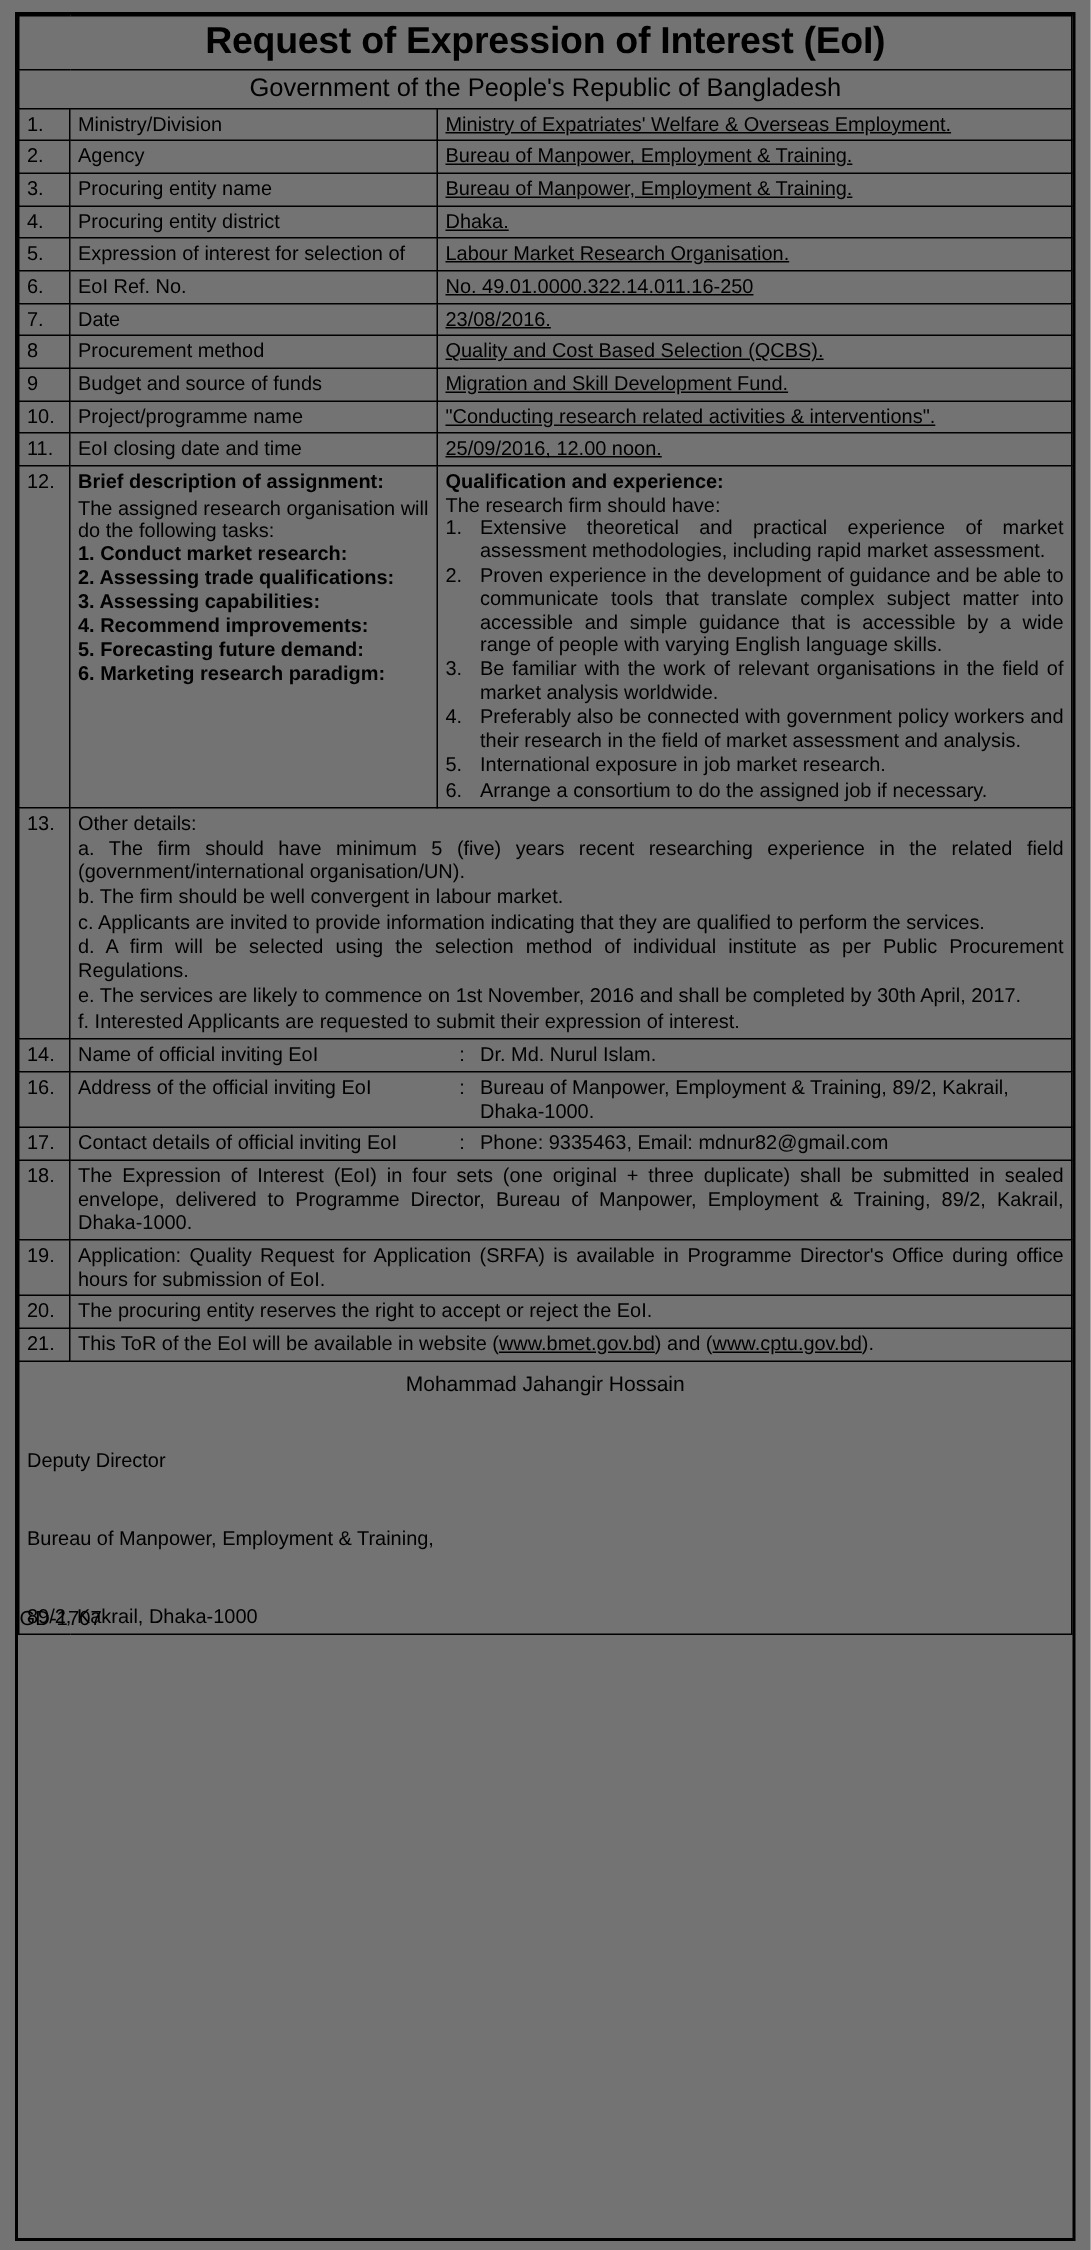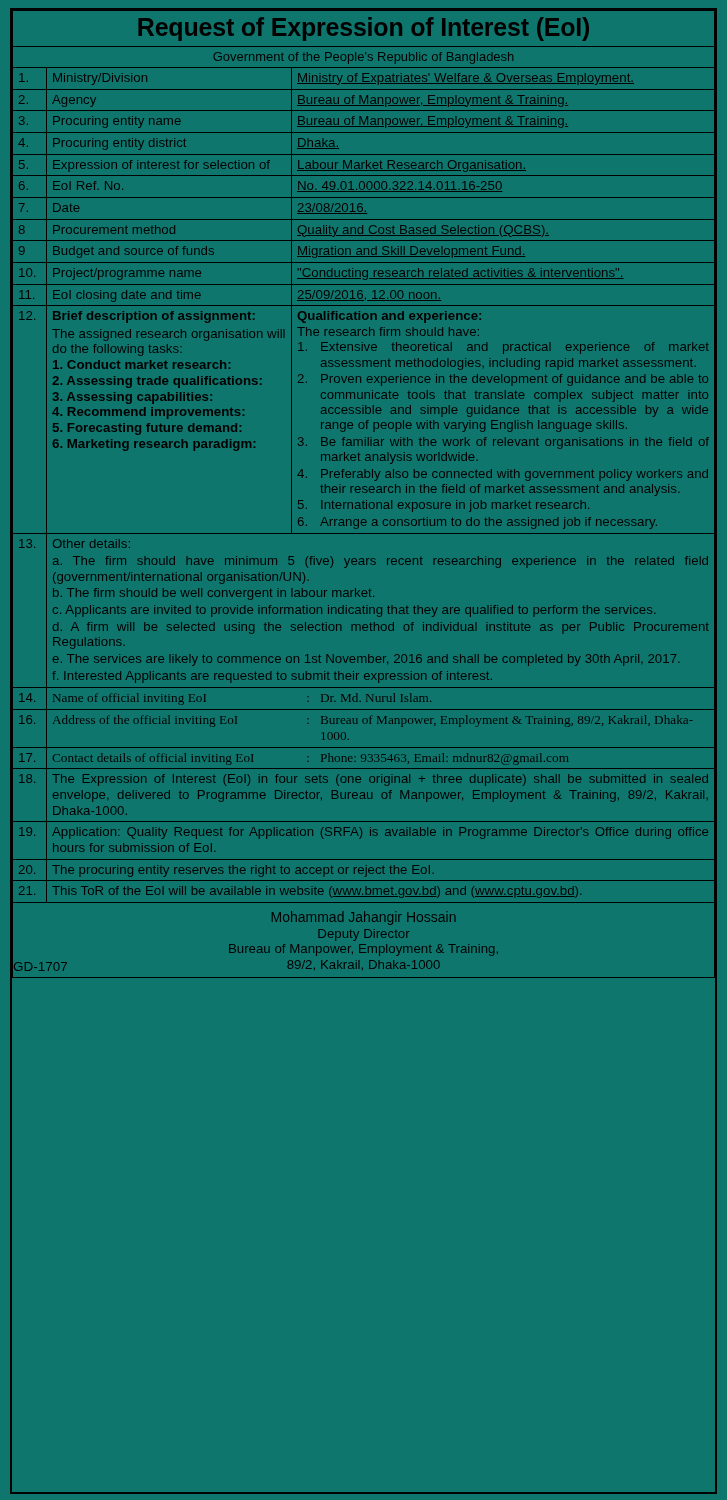--- a/index.html
+++ b/index.html
@@ -13,21 +13,21 @@
     font-family: "Liberation Sans", sans-serif;
     color: #000000;
     overflow: hidden;
   }
   .page {
     position: relative;
     width: 727px;
     height: 1500px;
     box-sizing: border-box;
     padding: 8px 10px 6px 10px;
-    background: #0f766e;
+    background: #737373;
   }
   .outer-border {
     border: 2px solid #000;
     box-sizing: border-box;
     width: 100%;
     height: 100%;
     position: relative;
   }
   .doc {
     width: 100%;
@@ -43,21 +43,21 @@
   }
   .title-cell {
     text-align: center;
     font-size: 25px;
     font-weight: bold;
     padding: 7px 4px 8px 4px;
     letter-spacing: -0.2px;
   }
   .subtitle-cell {
     text-align: center;
-    font-size: 13px;
+    font-size: 17px;
     padding: 3px 4px 4px 4px;
   }
   .num {
     width: 34px;
     text-align: left;
     padding-left: 7px;
   }
   .label {
     width: 240px;
   }
@@ -102,30 +102,31 @@
     text-align-last: left;
   }
   .other-list p {
     margin: 0 0 1px 0;
     text-align: justify;
     text-align-last: left;
     padding-left: 0;
   }
   .other-head { margin-bottom: 2px; }
   .colon { width: 12px; text-align: center; }
-  .inner-none { border: none !important; font-family: Liberation Serif, serif; }
+  .inner-none { border: none !important; }
   .sig {
     text-align: center;
     font-weight: normal;
     font-size: 14px;
     margin-top: 2px;
   }
   .sig-sub {
-    text-align: center;
+    text-align: left;
     font-size: 13.3px;
+    margin-top: 36px;
   }
   .gd {
     position: absolute;
     left: 0;
     bottom: 2px;
     font-size: 13.5px;
   }
   .u { text-decoration: underline; }
   .tight { line-height: 1.16; }
   .brief-head { font-weight: bold; }

